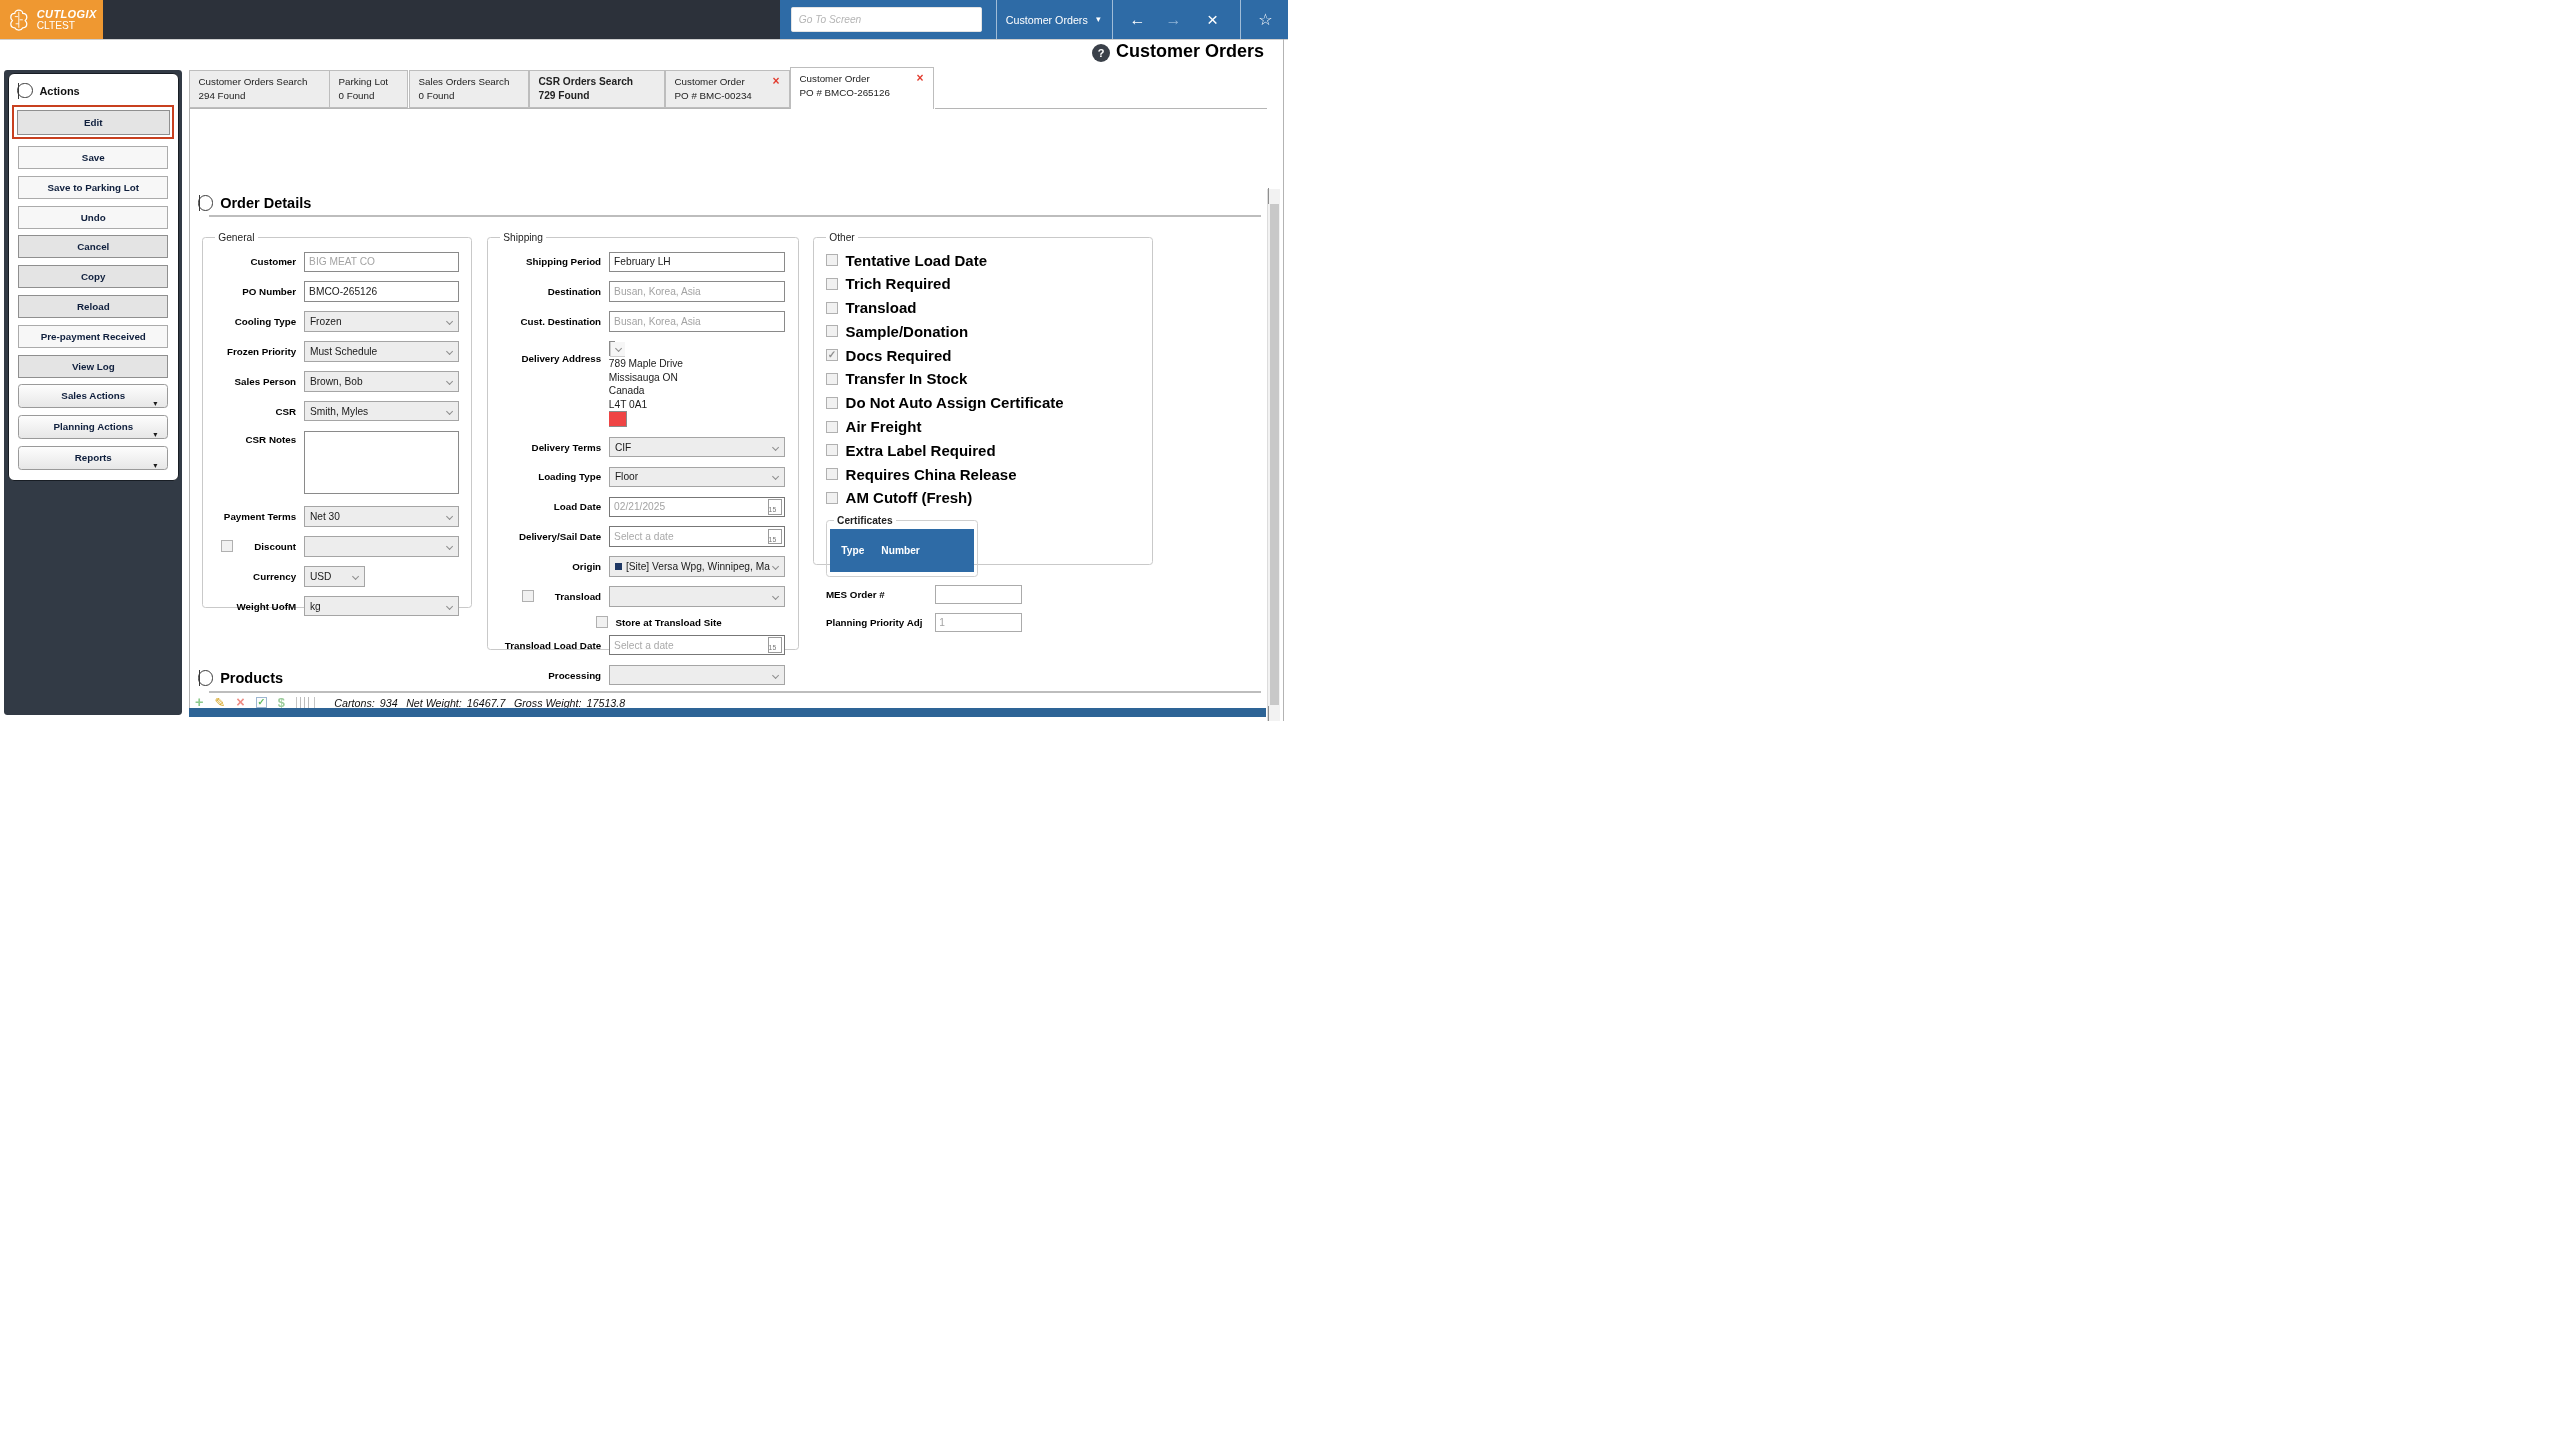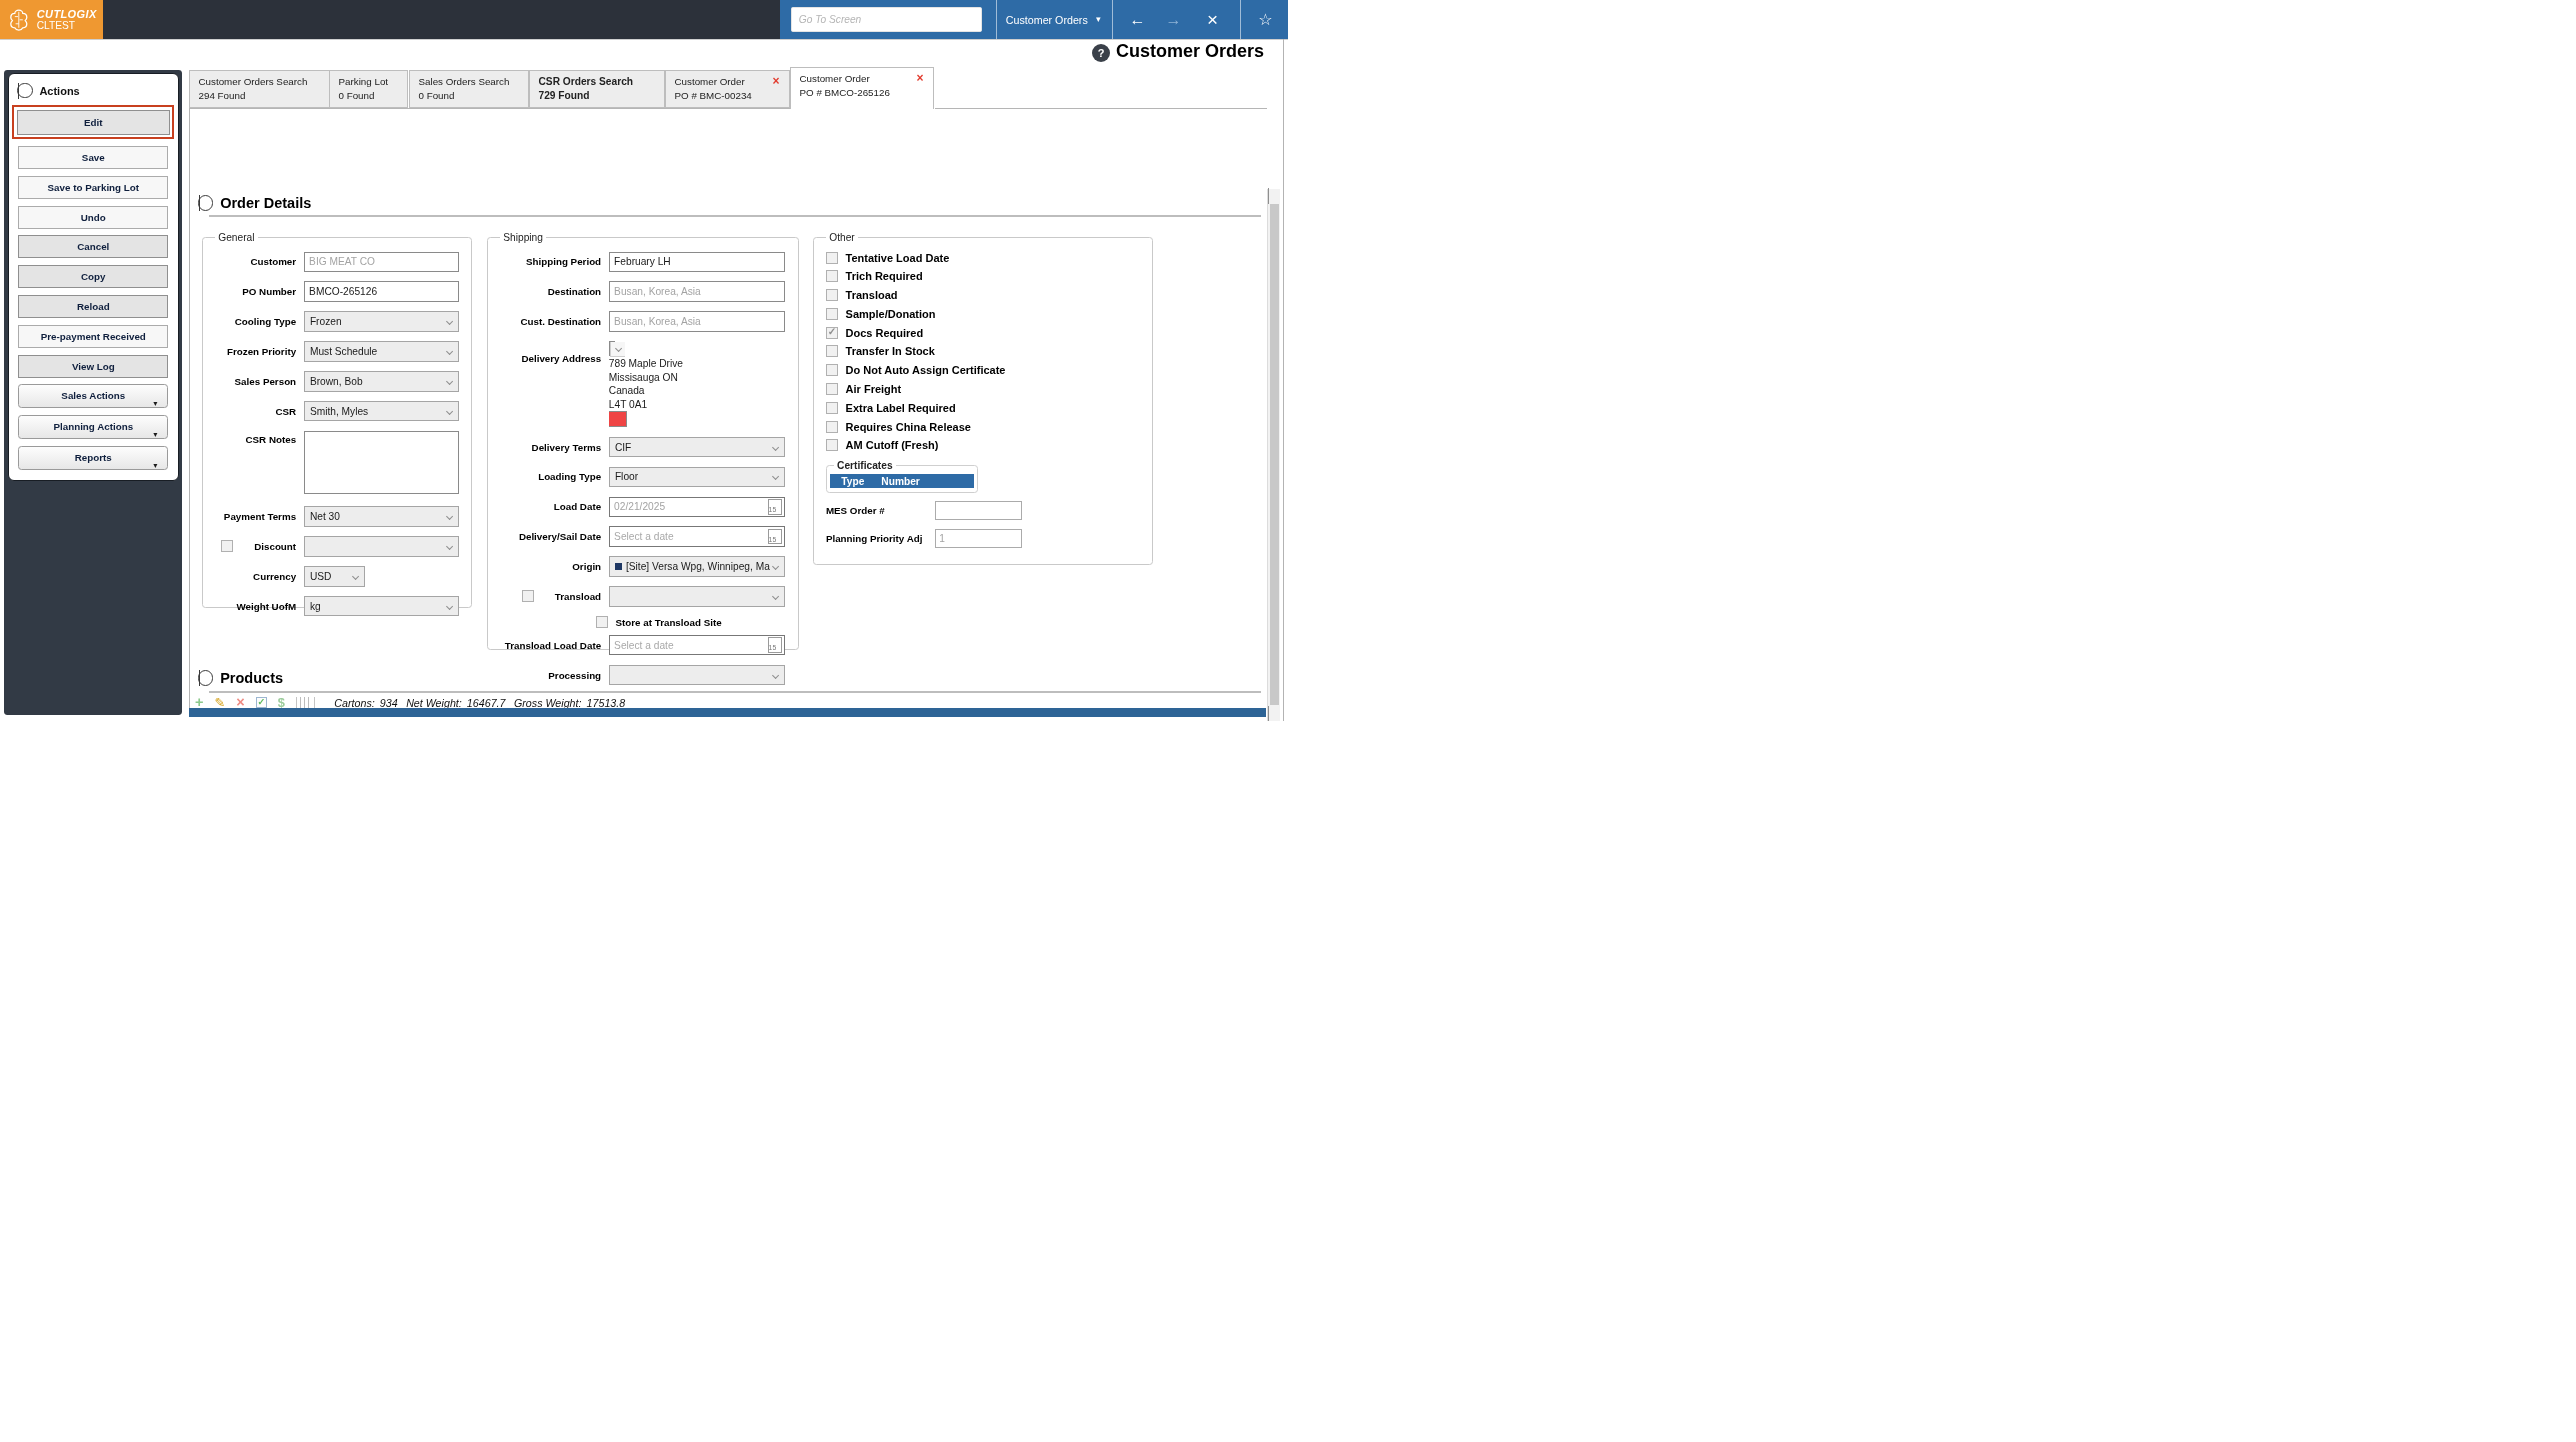--- a/index.html
+++ b/index.html
@@ -133,25 +133,25 @@
 
   .addr { width:100%; height:63px; border:0.9px solid #8a8a8a; background:#ef4444; position:relative;
     font-size:10.2px; color:#1a1a1a; padding:2.6px 17px 0 5.1px; line-height:13.7px; }
   .addr-btn { position:absolute; right:0.9px; top:0.9px; width:15.4px; height:14.5px; background:#f6f6f6;
     border-left:0.9px solid #cfcfcf; border-bottom:0.9px solid #cfcfcf; cursor:pointer; }
   .addr-btn .vcar { right:4.3px; top:3.4px; }
   .bluesq { width:6.8px; height:6.8px; background:#1f3864; flex:none; margin-right:4.3px; }
 
   
   .o-row { display:flex; align-items:center; gap:7.7px; margin:0 0 6.8px 5.1px; }
-  .o-row .olbl { font-weight:bold; font-size:11px; color:#000; white-space:nowrap; }
+  .o-row .olbl { font-weight:bold; font-size:15px; color:#000; white-space:nowrap; }
   .fs-cert { position:relative; margin:8.5px 0 0 5.1px; width:152px; border:0.9px solid #cfcfcf;
     border-radius:3.4px; padding:3.4px; }
   .fs-cert legend { font-weight:600; font-size:10.2px; margin-left:3.4px; }
-  .cert-head { background:#2e6ba6; height:14px; display:flex; align-items:center; gap:17px;
+  .cert-head { background:#2e6ba6; height:43px; display:flex; align-items:center; gap:17px;
     padding-left:11px; cursor:pointer; }
   .cert-head span { color:#fff; font-weight:bold; font-size:10.2px; }
   .kv-row { display:flex; align-items:center; margin:8.5px 0 0 5.1px; }
   .kv-row .klbl { font-weight:bold; font-size:9.8px; width:109px; white-space:nowrap; }
   .kv-row input { width:87px; height:19px; border:0.9px solid #ababab; font-size:10.2px;
     padding:0 3.4px; font-family:inherit; }
   .kv-row input.dim { color:#a3a3a3; }
 
   
   .ptools { position:absolute; left:195px; top:695px; height:15.4px; display:flex;

